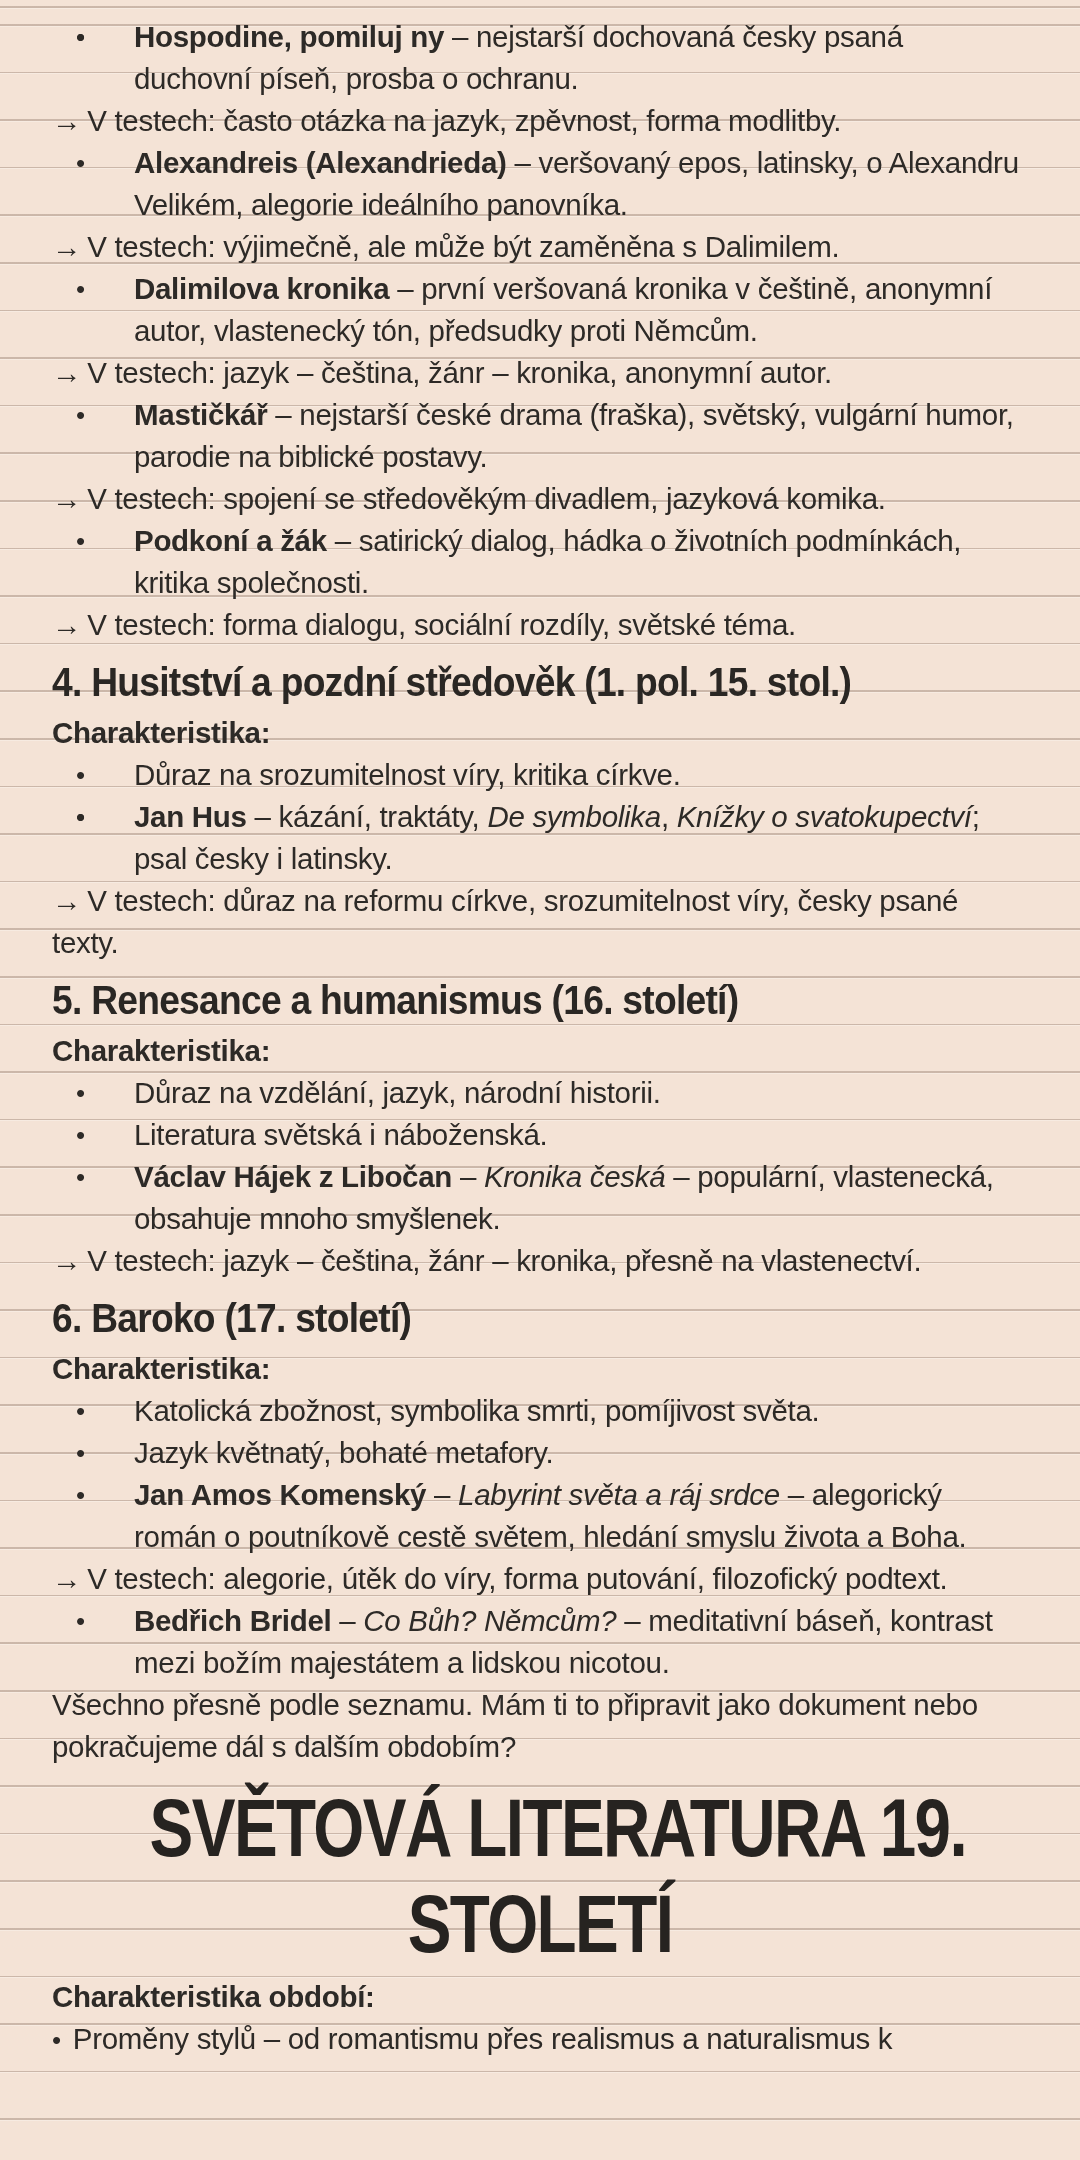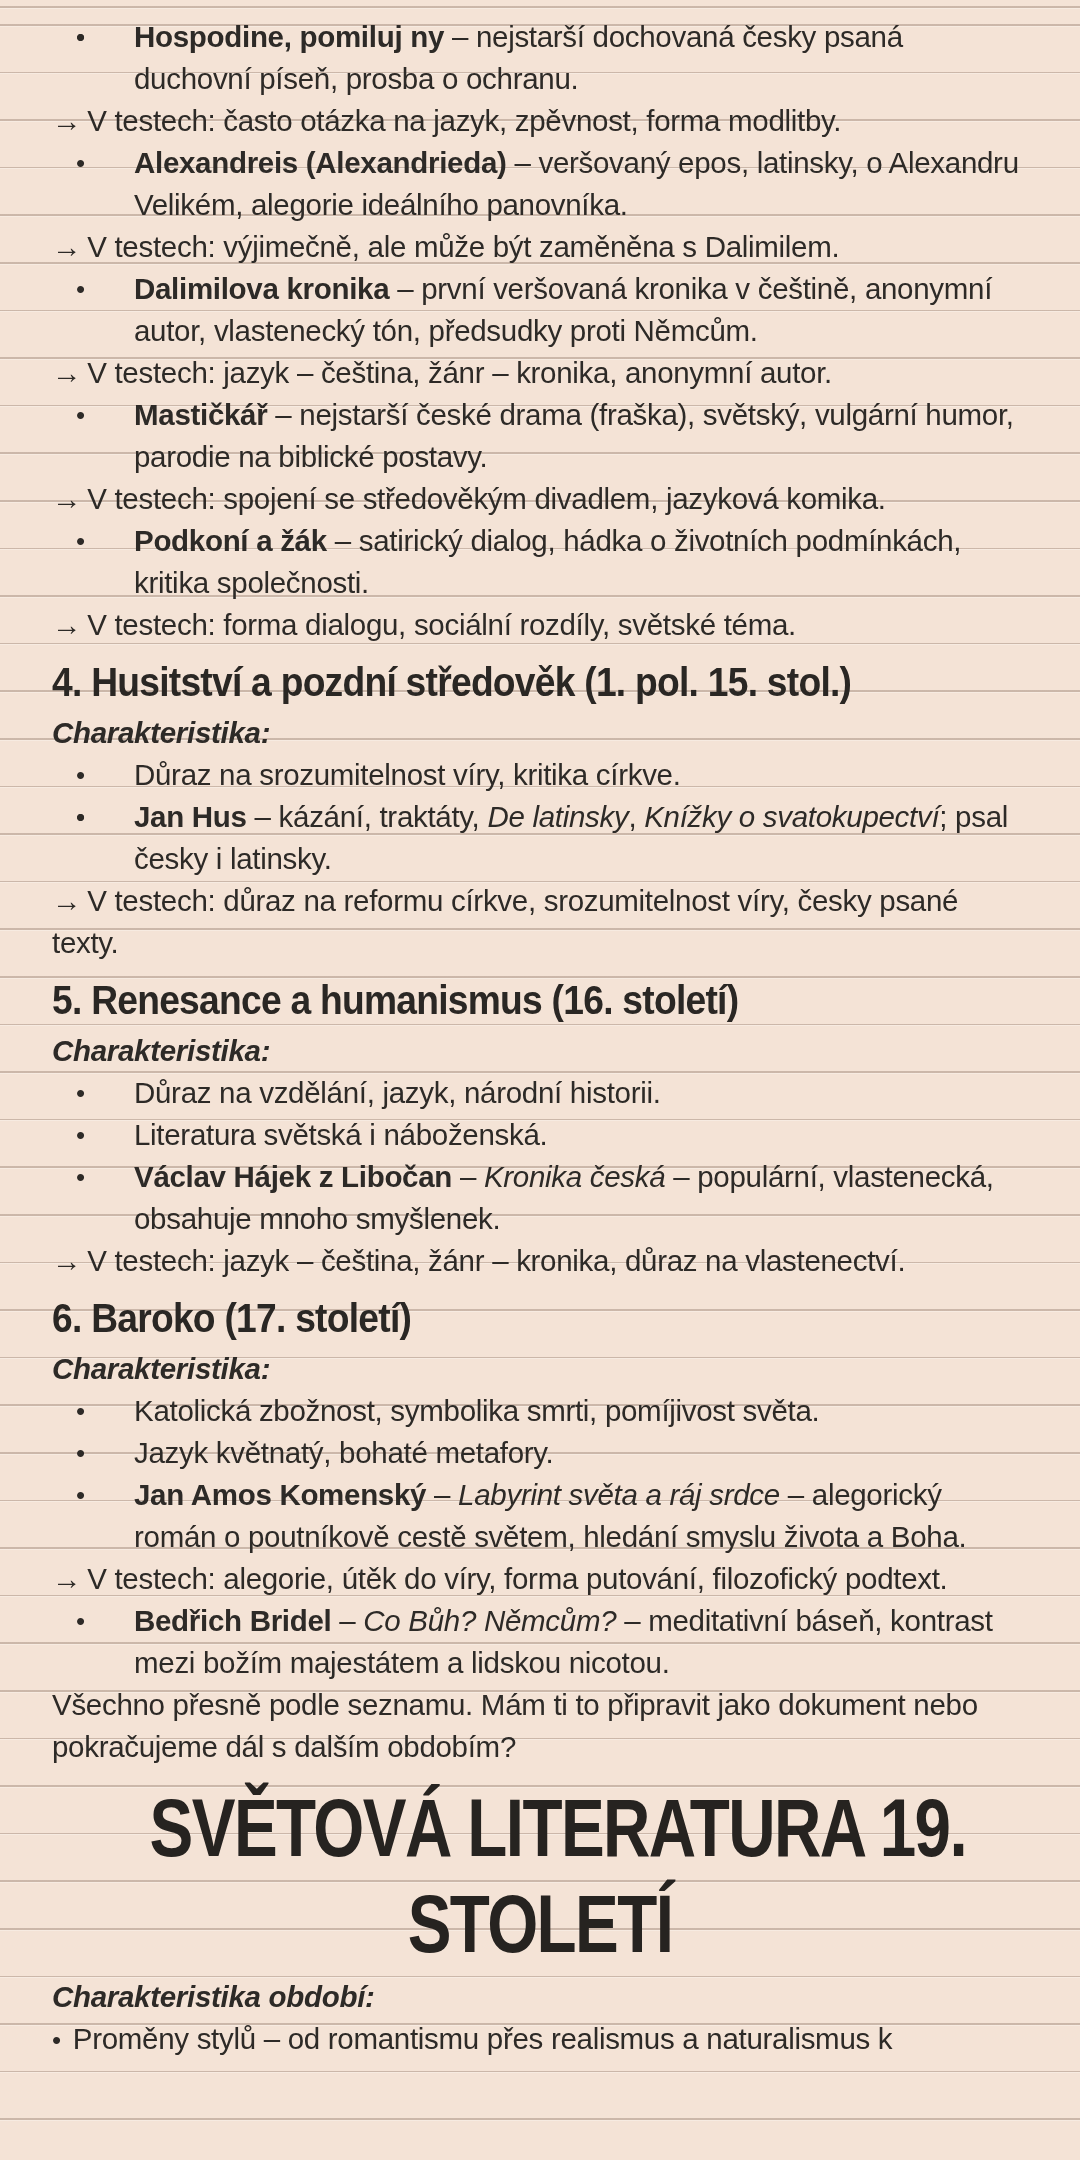--- a/index.html
+++ b/index.html
@@ -51,21 +51,21 @@
     font-size: 40px;
     font-weight: 700;
     line-height: 56px;
     letter-spacing: -0.8px;
     white-space: nowrap;
     transform: scaleX(0.93);
     transform-origin: left center;
     margin: 8px 0 2px 0;
     color: #2a2724;
   }
-  .subheading { font-weight: 700; font-style: italic; }
+  .subheading { font-weight: 700; }
   .title {
     font-size: 82px;
     font-weight: 700;
     line-height: 96px;
     letter-spacing: -2px;
     text-align: center;
     white-space: nowrap;
     transform: scaleX(0.8);
     transform-origin: center;
     margin: 12px 0 4px 0;
@@ -88,28 +88,28 @@
       <div class="block bullet"><span class="marker">•</span><span class="seg bold">Dalimilova kronika</span><span class="seg regular"> – první veršovaná kronika v češtině, anonymní autor, vlastenecký tón, předsudky proti Němcům.</span></div>
       <div class="block arrow"><span class="arrowmark">→</span><span class="seg regular">V testech: jazyk – čeština, žánr – kronika, anonymní autor.</span></div>
       <div class="block bullet"><span class="marker">•</span><span class="seg bold">Mastičkář</span><span class="seg regular"> – nejstarší české drama (fraška), světský, vulgární humor, parodie na biblické postavy.</span></div>
       <div class="block arrow"><span class="arrowmark">→</span><span class="seg regular">V testech: spojení se středověkým divadlem, jazyková komika.</span></div>
       <div class="block bullet"><span class="marker">•</span><span class="seg bold">Podkoní a žák</span><span class="seg regular"> – satirický dialog, hádka o životních podmínkách, kritika společnosti.</span></div>
       <div class="block arrow"><span class="arrowmark">→</span><span class="seg regular">V testech: forma dialogu, sociální rozdíly, světské téma.</span></div>
       <h2 class="block heading"><span class="seg bold">4. Husitství a pozdní středověk (1. pol. 15. stol.)</span></h2>
       <div class="block subheading"><span class="seg bold">Charakteristika:</span></div>
       <div class="block bullet"><span class="marker">•</span><span class="seg regular">Důraz na srozumitelnost víry, kritika církve.</span></div>
       <div class="block bullet"><span class="marker">•</span></div>
-      <div class="block bullet"><span class="marker">•</span><span class="seg bold">Jan Hus</span><span class="seg regular"> – kázání, traktáty, </span><span class="seg italic">De latinsky</span><span class="seg regular">, </span><span class="seg italic">Knížky o svatokupectví</span><span class="seg regular">; psal česky i latinsky.</span></div>
+      <div class="block bullet"><span class="marker">•</span><span class="seg bold">Jan Hus</span><span class="seg regular"> – kázání, traktáty, </span><span class="seg italic">De symbolika</span><span class="seg regular">, </span><span class="seg italic">Knížky o svatokupectví</span><span class="seg regular">; psal česky i latinsky.</span></div>
       <div class="block arrow"><span class="arrowmark">→</span><span class="seg regular">V testech: důraz na reformu církve, srozumitelnost víry, česky psané texty.</span></div>
       <h2 class="block heading"><span class="seg bold">5. Renesance a humanismus (16. století)</span></h2>
       <div class="block subheading"><span class="seg bold">Charakteristika:</span></div>
       <div class="block bullet"><span class="marker">•</span><span class="seg regular">Důraz na vzdělání, jazyk, národní historii.</span></div>
       <div class="block bullet"><span class="marker">•</span><span class="seg regular">Literatura světská i náboženská.</span></div>
       <div class="block bullet"><span class="marker">•</span><span class="seg bold">Václav Hájek z Libočan</span><span class="seg regular"> – </span><span class="seg italic">Kronika česká</span><span class="seg regular"> – populární, vlastenecká, obsahuje mnoho smyšlenek.</span></div>
-      <div class="block arrow"><span class="arrowmark">→</span><span class="seg regular">V testech: jazyk – čeština, žánr – kronika, důraz na vlastenectví.</span></div>
+      <div class="block arrow"><span class="arrowmark">→</span><span class="seg regular">V testech: jazyk – čeština, žánr – kronika, přesně na vlastenectví.</span></div>
       <h2 class="block heading"><span class="seg bold">6. Baroko (17. století)</span></h2>
       <div class="block subheading"><span class="seg bold">Charakteristika:</span></div>
       <div class="block bullet"><span class="marker">•</span><span class="seg regular">Katolická zbožnost, symbolika smrti, pomíjivost světa.</span></div>
       <div class="block bullet"><span class="marker">•</span><span class="seg regular">Jazyk květnatý, bohaté metafory.</span></div>
       <div class="block bullet"><span class="marker">•</span><span class="seg bold">Jan Amos Komenský</span><span class="seg regular"> – </span><span class="seg italic">Labyrint světa a ráj srdce</span><span class="seg regular"> – alegorický román o poutníkově cestě světem, hledání smyslu života a Boha.</span></div>
       <div class="block arrow"><span class="arrowmark">→</span><span class="seg regular">V testech: alegorie, útěk do víry, forma putování, filozofický podtext.</span></div>
       <div class="block bullet"><span class="marker">•</span><span class="seg bold">Bedřich Bridel</span><span class="seg regular"> – </span><span class="seg italic">Co Bůh? Němcům?</span><span class="seg regular"> – meditativní báseň, kontrast mezi božím majestátem a lidskou nicotou.</span></div>
       <div class="block paragraph"><span class="seg regular">Všechno přesně podle seznamu. Mám ti to připravit jako dokument nebo pokračujeme dál s dalším obdobím?</span></div>
       <h1 class="block title">
         <div class="title-line">SVĚTOVÁ LITERATURA 19.</div>

